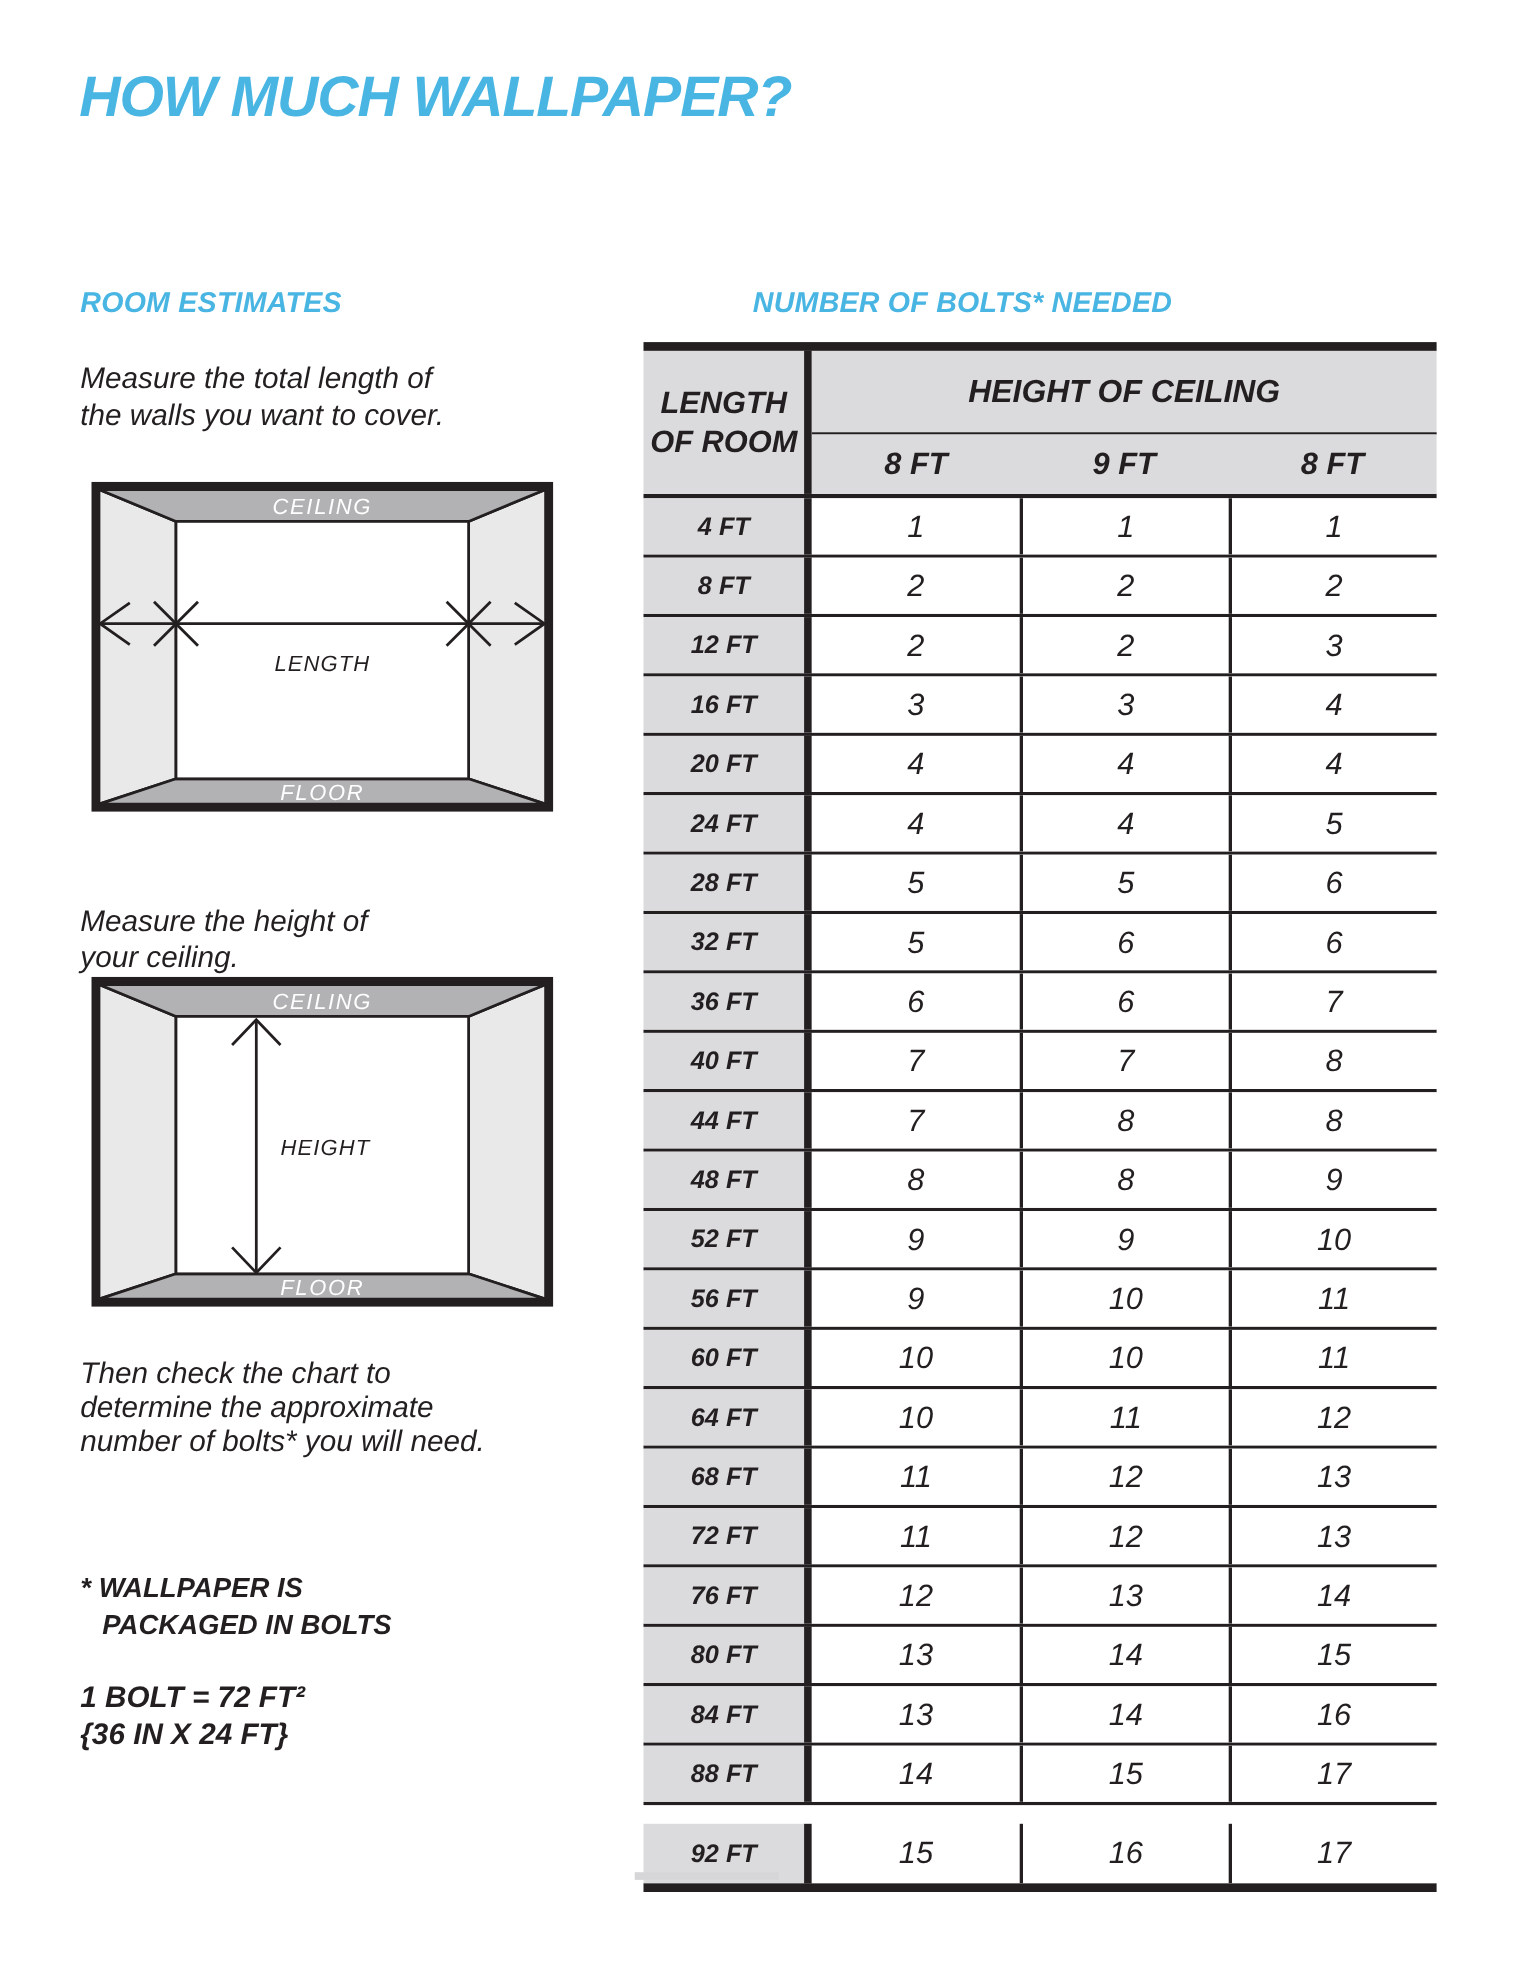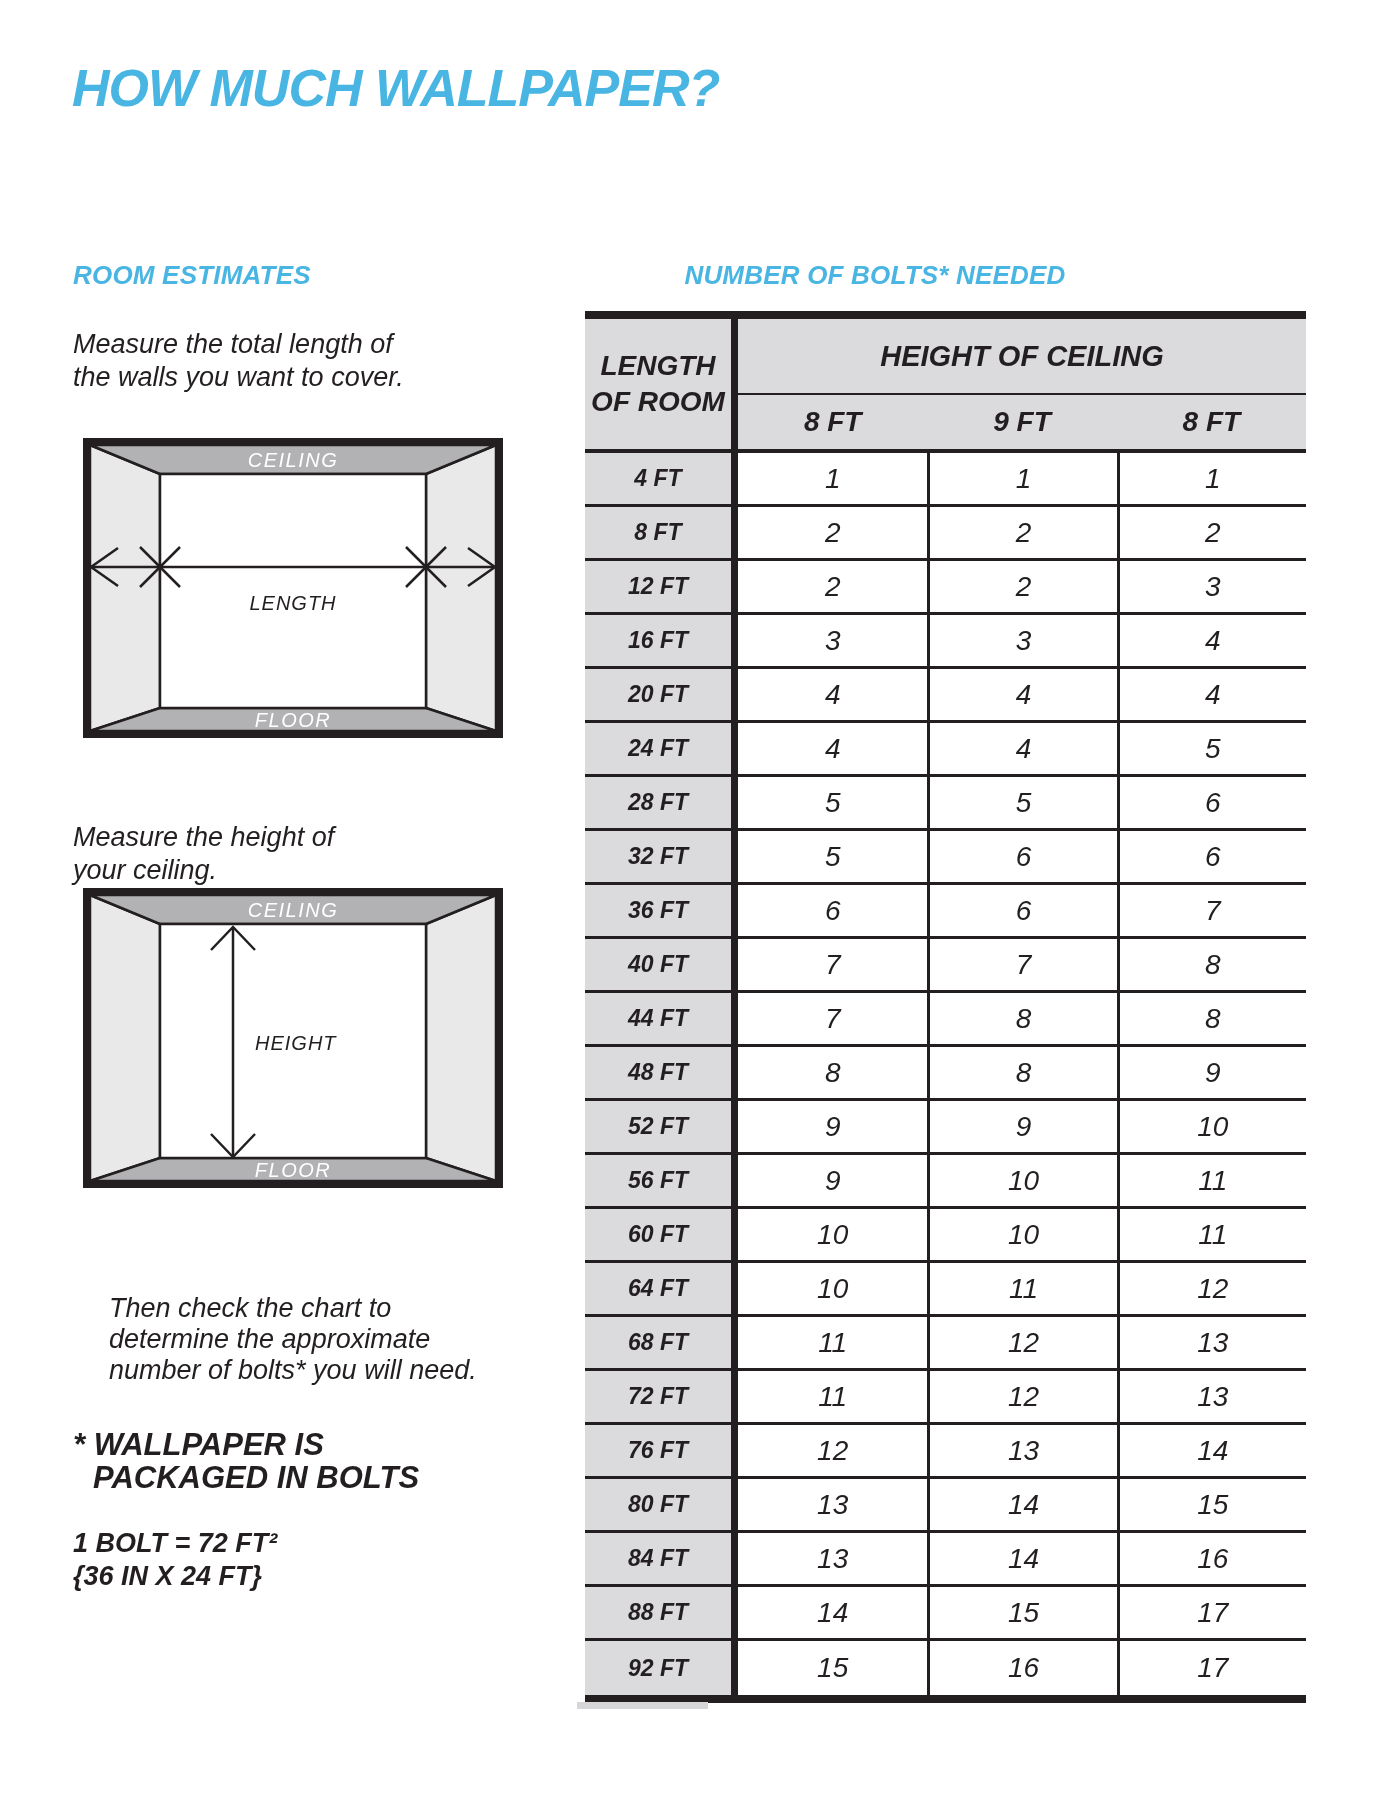--- a/index.html
+++ b/index.html
@@ -17,23 +17,23 @@
   .page-title{position:absolute;left:72px;top:58px;font-size:52px;font-weight:700;
     letter-spacing:-1px;color:var(--blue);}
 
   .sec-head{position:absolute;font-size:26px;font-weight:700;color:var(--blue);letter-spacing:.2px;}
   .room-head{left:73px;top:260px;}
   .table-head{left:585px;top:260px;width:580px;text-align:center;}
 
   .para{position:absolute;left:73px;font-size:27px;line-height:33px;color:var(--ink);}
   .para1{top:328px;}
   .para2{top:781px;margin-top:40px;}
-  .para3{top:1293px;line-height:31px;margin-left:36px;}
-
-  .footnote{position:absolute;left:73px;top:1428px;font-size:31px;line-height:33px;font-weight:700;}
+  .para3{top:1233px;line-height:31px;}
+
+  .footnote{position:absolute;left:73px;top:1428px;font-size:25px;line-height:33px;font-weight:700;}
   .footnote .indent{padding-left:20px;}
   .boltinfo{position:absolute;left:73px;top:1527px;font-size:27px;line-height:33px;font-weight:700;}
 
   .diagram{position:absolute;left:83px;width:420px;height:300px;}
   .diagram1{top:438px;}
   .diagram2{top:888px;}
   .diagram text{font-family:"Liberation Sans","DejaVu Sans",sans-serif;}
   .band-label{fill:#ffffff;font-size:20px;letter-spacing:1.5px;}
   .measure-label{fill:var(--ink);font-size:20px;letter-spacing:1px;}
 
@@ -45,21 +45,21 @@
     justify-content:center;font-weight:700;font-size:28px;line-height:36px;text-align:center;}
   .vsep{background:var(--ink);}
   .head-right{display:flex;flex-direction:column;}
   .group-row{height:76px;background:var(--cellgray);border-bottom:2px solid var(--ink);
     display:flex;align-items:center;justify-content:center;font-weight:700;font-size:29px;}
   .ft-row{height:54px;background:var(--cellgray);display:grid;grid-template-columns:1fr 1fr 1fr;}
   .ft-cell{display:flex;align-items:center;justify-content:center;font-weight:700;font-size:28px;}
 
   .t-row{display:grid;grid-template-columns:146px 7px 1fr 1fr 1fr;height:54px;
     border-bottom:3px solid var(--ink);}
-  .t-row:last-child{border-bottom:none;}
+  .t-row:last-child{border-bottom:none;margin-top:17px;}
   .label-cell{background:var(--cellgray);display:flex;align-items:center;justify-content:center;
     font-weight:700;font-size:23px;}
   .num-cell{background:#ffffff;display:flex;align-items:center;justify-content:center;font-size:28px;}
   .num-cell.c2,.num-cell.c3{border-left:3px solid var(--ink);}
 
   .table-shadow{position:absolute;left:577px;top:1702px;width:131px;height:7px;background:#d6d6d8;}
 </style>
 </head>
 <body>
 

